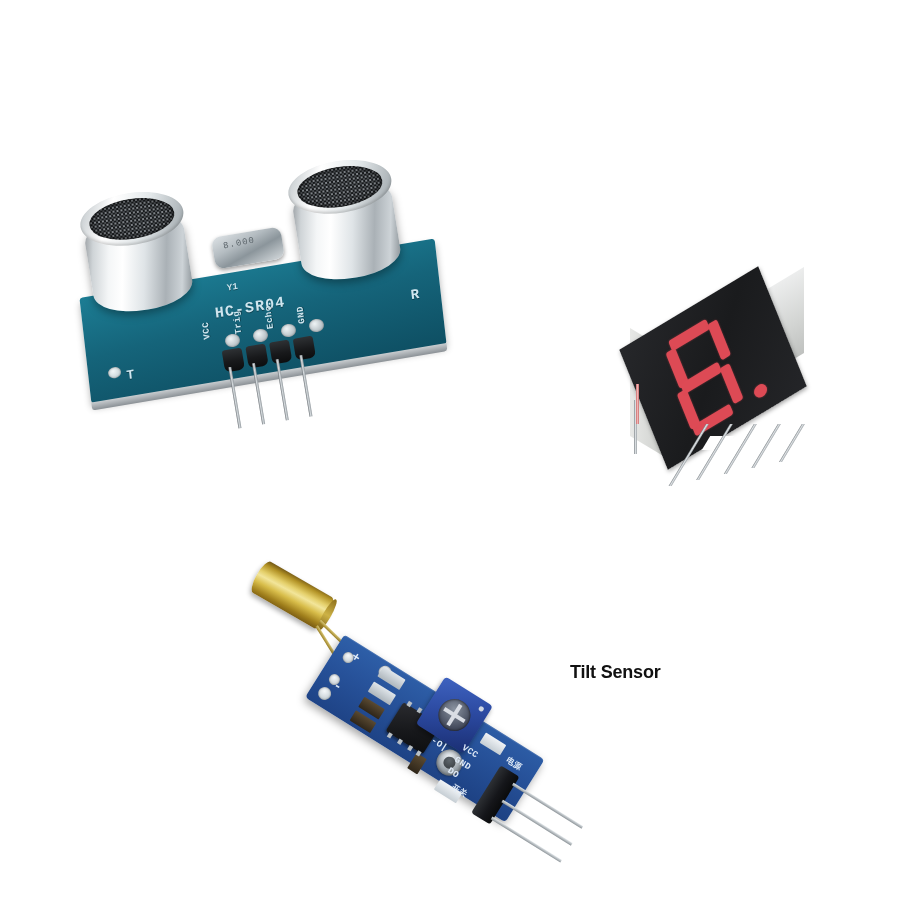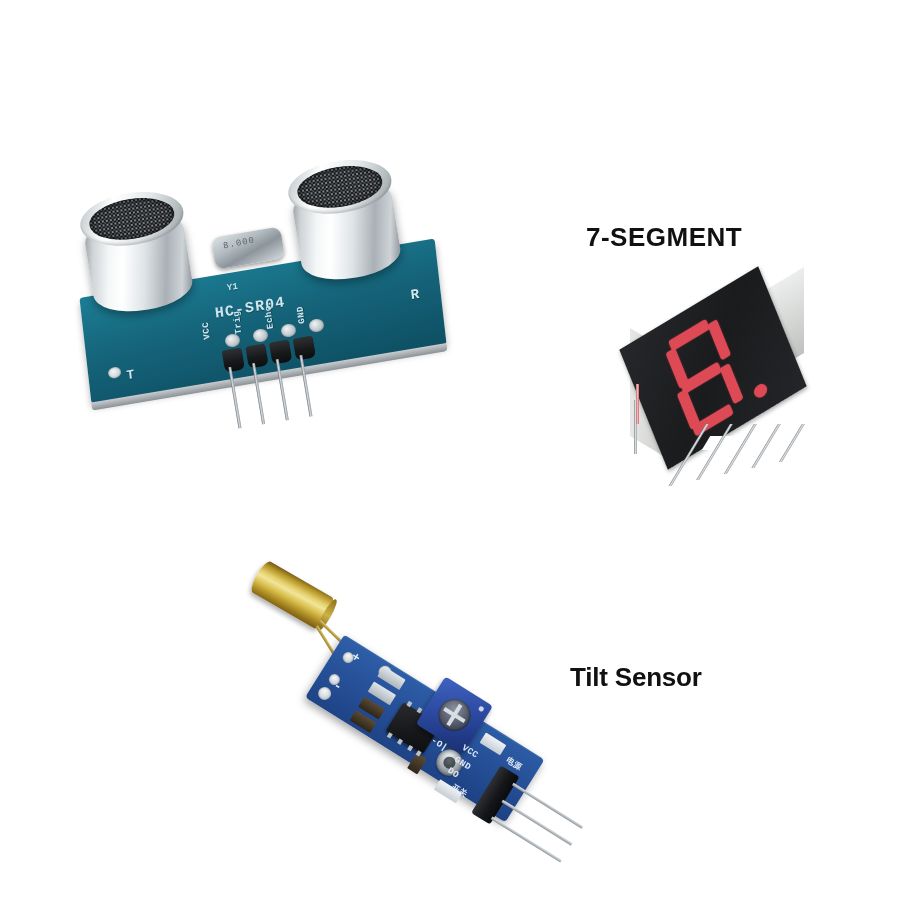--- a/index.html
+++ b/index.html
@@ -37,21 +37,21 @@
   }
   #label-sevenseg {
     left: 586px;
     top: 222px;
     font-size: 26px;
     letter-spacing: 0.5px;
   }
   #label-tilt {
     left: 570px;
     top: 662px;
-    font-size: 26px;
+    font-size: 18px;
   }
 
   
   #hcsr04 {
     position: absolute;
     left: 75px;
     top: 160px;
     width: 380px;
     height: 255px;
   }
@@ -604,21 +604,20 @@
   .tilt-hpins i:nth-child(1){ top: 4px; }
   .tilt-hpins i:nth-child(2){ top: 24px; }
   .tilt-hpins i:nth-child(3){ top: 44px; }
 </style>
 </head>
 <body>
 
 <div id="stage">
 
 
-  <div class="label" id="label-sevenseg">7-SEGMENT</div>
 
   <div class="label" id="label-tilt">Tilt Sensor</div>
 
   <div id="hcsr04">
 
     <div class="usb-board">
       <div class="usb-board-edge"></div>
 
       <div class="usb-silk silk-part">HC-SR04</div>
       <div class="usb-silk silk-y1">Y1</div>

